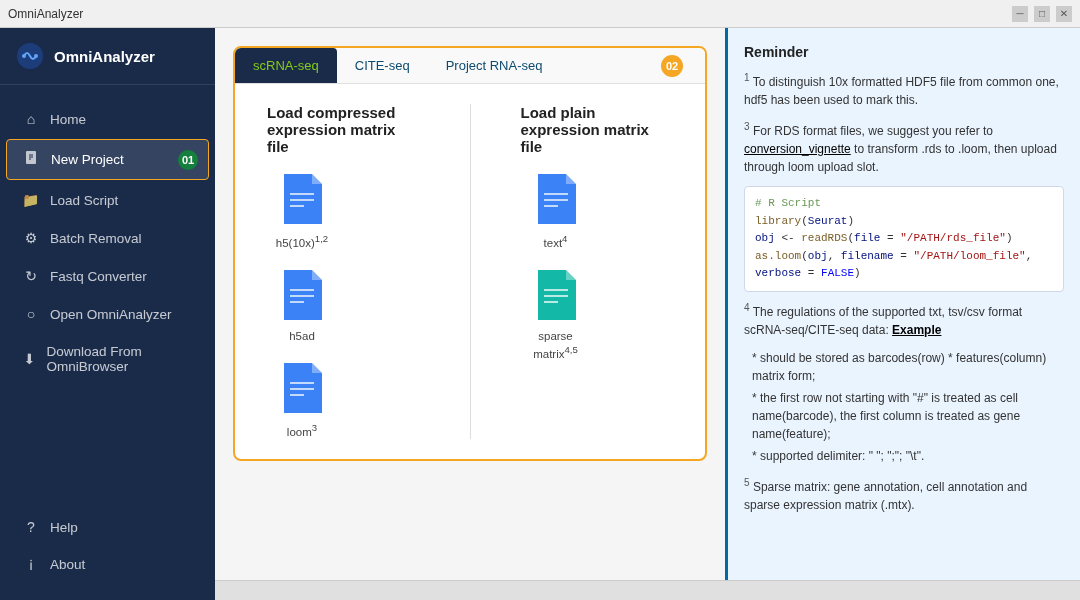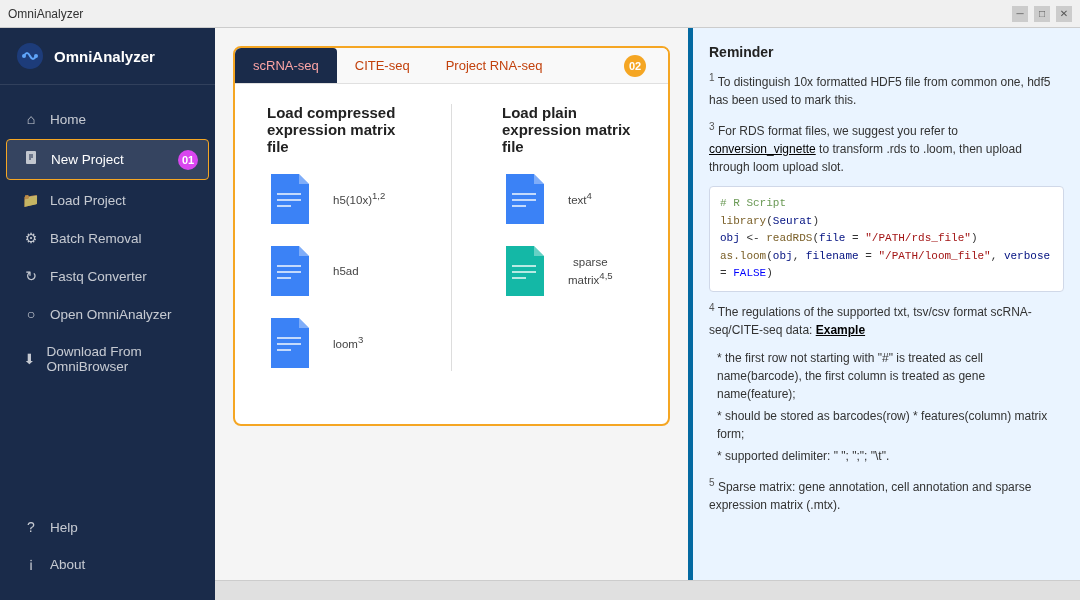--- a/index.html
+++ b/index.html
@@ -103,21 +103,21 @@
     .sidebar-item-icon {
       font-size: 14px;
       width: 18px;
       text-align: center;
     }
     .badge {
       position: absolute;
       right: 10px;
       top: 50%;
       transform: translateY(-50%);
-      background: #d946ef;
+      background: #15803d;
       color: white;
       border-radius: 50%;
       width: 20px;
       height: 20px;
       display: flex;
       align-items: center;
       justify-content: center;
       font-size: 11px;
       font-weight: bold;
       text-align: center;
@@ -163,25 +163,25 @@
       background: #f9f9f9;
       border-bottom: 1px solid #e0e0e0;
       position: relative;
     }
     .tab-btn {
       padding: 10px 18px;
       font-size: 13px;
       cursor: pointer;
       border: none;
       background: transparent;
-      color: #c2410c;
+      color: #0c4a6e;
     }
     .tab-btn.active {
       background: #1a2b4a;
-      color: #fca5a5;
+      color: #84cc16;
       border-radius: 4px 4px 0 0;
     }
     .tab-badge {
       position: absolute;
       right: 22px;
       top: 50%;
       transform: translateY(-50%);
       background: #f5a623;
       color: white;
       border-radius: 50%;
@@ -215,23 +215,23 @@
     }
 
     .file-icons-grid {
       display: flex;
       flex-wrap: wrap;
       gap: 16px;
     }
 
     .file-icon-item {
       display: flex;
-      flex-direction: row;
-      align-items: center;
-      gap: 22px;
+      flex-direction: column;
+      align-items: center;
+      gap: 6px;
       cursor: pointer;
       width: 70px;
     }
 
     .file-icon-box {
       width: 48px;
       height: 56px;
       position: relative;
       display: flex;
       align-items: center;
@@ -246,23 +246,23 @@
     }
 
     .file-divider {
       width: 1px;
       background: #ddd;
       margin: 0 10px;
     }
 
     
     .right-panel {
-      width: 392px;
+      width: 355px;
       background: #eaf4ff;
-      border-left: 5px solid #0369a1;
+      border-left: 3px solid #0369a1;
       padding: 16px;
       overflow-y: auto;
       font-size: 12px;
       flex-shrink: 0;
     }
 
     .reminder-title {
       font-size: 14px;
       font-weight: bold;
       color: #222;
@@ -358,21 +358,21 @@
             <line x1="5" y1="7" x2="9" y2="7" stroke="#1a2b4a" stroke-width="1"></line>
             <line x1="5" y1="9" x2="7" y2="9" stroke="#1a2b4a" stroke-width="1"></line>
           </svg>
         </span>
         <span>New Project</span>
         <div class="badge">01</div>
       </div>
 
       <div class="sidebar-item">
         <span class="sidebar-item-icon">📁</span>
-        <span>Load Project</span>
+        <span>Load Script</span>
       </div>
 
       <div class="sidebar-item">
         <span class="sidebar-item-icon">⚙</span>
         <span>Batch Removal</span>
       </div>
 
       <div class="sidebar-item">
         <span class="sidebar-item-icon">↻</span>
         <span>Fastq Converter</span>
@@ -522,22 +522,22 @@
           <div><span class="code-func">as.loom</span>(<span class="code-var">obj</span>, <span class="code-var">filename</span> = <span class="code-string">"/PATH/loom_file"</span>, <span class="code-var">verbose</span> = <span class="code-keyword">FALSE</span>)</div>
         </div>
 
         <div class="reminder-item">
           <sup class="reminder-num">4</sup>
           <span> The regulations of the supported txt, tsv/csv format scRNA-seq/CITE-seq data: </span>
           <span class="highlight-link highlight-bold">Example</span>
         </div>
 
         <div class="reminder-item" style="padding-left:8px;">
+          <div style="margin-bottom:4px;">* should be stored as barcodes(row) * features(column) matrix form;</div>
           <div style="margin-bottom:4px;">* the first row not starting with "#" is treated as cell name(barcode), the first column is treated as gene name(feature);</div>
-          <div style="margin-bottom:4px;">* should be stored as barcodes(row) * features(column) matrix form;</div>
           <div style="margin-bottom:4px;">* supported delimiter: " "; ";"; "\t".</div>
         </div>
 
         <div class="reminder-item">
           <sup class="reminder-num">5</sup>
           <span> Sparse matrix: gene annotation, cell annotation and sparse expression matrix (.mtx).</span>
         </div>
 
       </div>
     </div>

